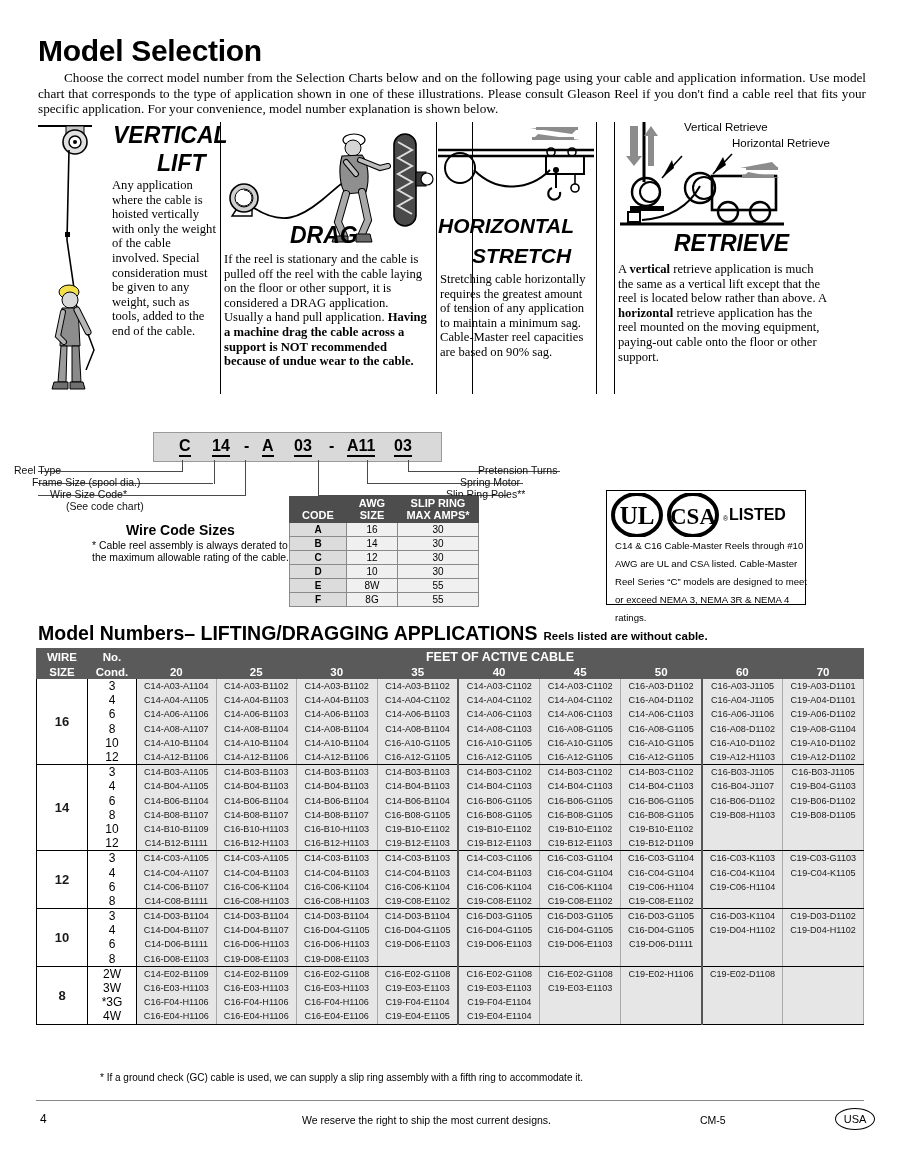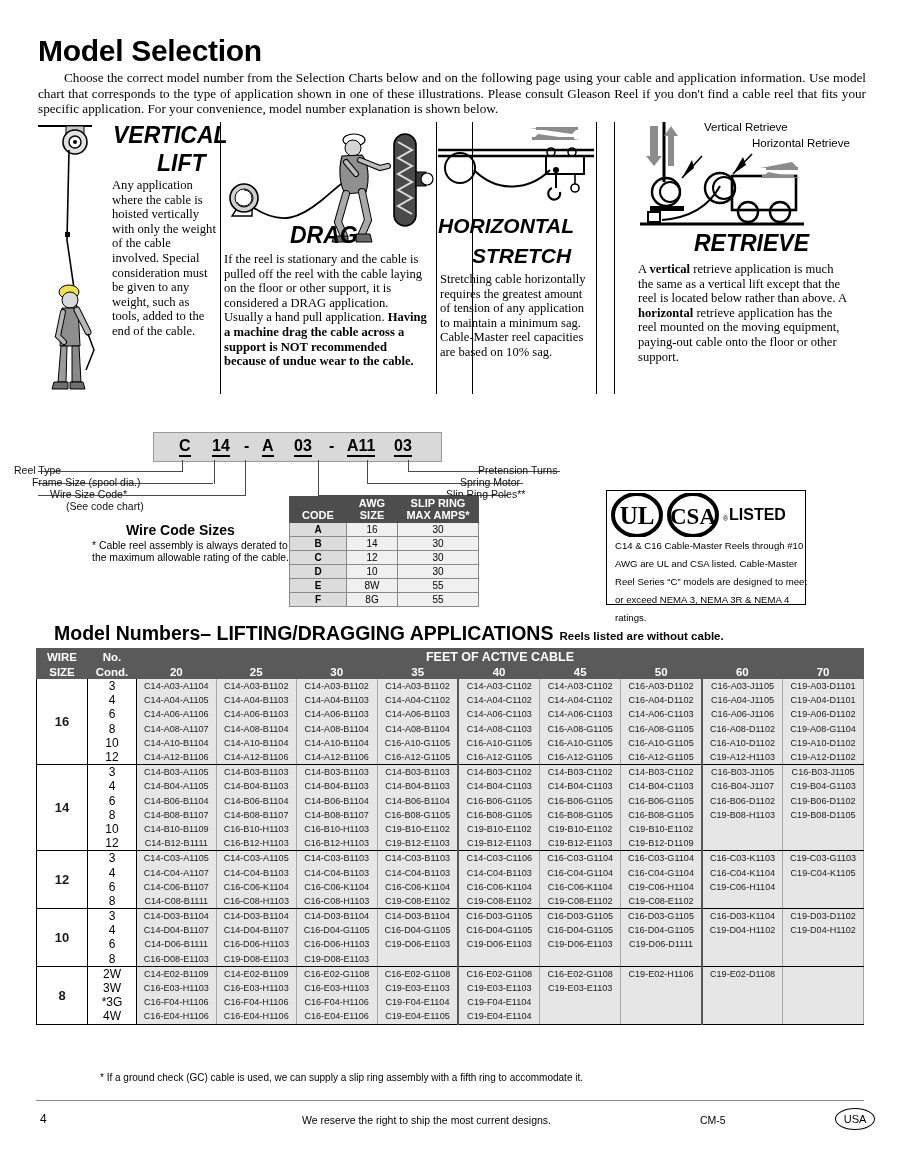--- a/index.html
+++ b/index.html
@@ -97,21 +97,21 @@
   .ulbox .txt{
     position:absolute;left:8px;top:46px;width:194px;
     font-family:"Liberation Sans", sans-serif;
     font-size:9.6px;line-height:18px;
   }
 
   
   .h3wrap{position:absolute;left:38px;top:622px;white-space:nowrap;}
   .h3{
     font-family:"Liberation Sans", sans-serif;
-    font-weight:bold;font-size:19.5px;margin-left:16px;
+    font-weight:bold;font-size:19.5px;
   }
   .h3sub{
     font-family:"Liberation Sans", sans-serif;
     font-weight:bold;font-size:11.5px;margin-left:6px;
   }
   table.main{
     position:absolute;left:36px;top:648px;width:828px;
     border-collapse:collapse;
     font-family:"Liberation Sans", sans-serif;
     border-radius:26px;
@@ -255,24 +255,24 @@
         <circle cx="134" cy="32" r="4" fill="none" stroke="#000" stroke-width="1.6"></circle>
         <path d="M36 50 C60 74, 92 70, 112 50" fill="none" stroke="#000" stroke-width="2"></path>
         <circle cx="118" cy="50" r="3" fill="#000"></circle>
         <line x1="118" y1="52" x2="118" y2="68" stroke="#000" stroke-width="2"></line>
         <path d="M114 68 a6 6 0 1 0 8 4" fill="none" stroke="#000" stroke-width="2.2"></path>
         <line x1="137" y1="54" x2="137" y2="64" stroke="#000" stroke-width="1.6"></line>
         <circle cx="137" cy="68" r="4" fill="none" stroke="#000" stroke-width="1.6"></circle>
       </svg>
       <div class="bigtitle sm" style="position:absolute;left:0px;top:94px;">HORIZONTAL</div>
       <div class="bigtitle sm" style="position:absolute;left:34px;top:124px;">STRETCH</div>
-      <div class="body" style="position:absolute;left:2px;top:152px;width:150px;">Stretching cable horizontally requires the greatest amount of tension of any application to maintain a minimum sag. Cable-Master reel capacities are based on 10% sag.</div>
+      <div class="body" style="position:absolute;left:2px;top:152px;width:150px;">Stretching cable horizontally requires the greatest amount of tension of any application to maintain a minimum sag. Cable-Master reel capacities are based on 90% sag.</div>
     </div>
 
-    <div class="panel" style="left:600px;width:250px;">
+    <div class="panel" style="left:580px;width:250px;">
       <svg width="250" height="120" viewBox="0 0 250 120" style="position:absolute;left:0;top:0;">
         <line x1="28" y1="2" x2="28" y2="62" stroke="#000" stroke-width="3"></line>
 
         <path d="M14 6 L14 36 L10 36 L18 46 L26 36 L22 36 L22 6 Z" fill="#8c8c8c"></path>
         <path d="M26 46 L26 16 L30 16 L23 6 L16 16 L20 16 L20 46 Z" fill="#8c8c8c" transform="translate(12,0)"></path>
         <circle cx="30" cy="72" r="14" fill="none" stroke="#000" stroke-width="2.4"></circle>
         <circle cx="34" cy="72" r="10" fill="none" stroke="#000" stroke-width="2"></circle>
         <rect x="14" y="86" width="34" height="5" fill="#000"></rect>
         <rect x="12" y="92" width="12" height="10" fill="none" stroke="#000" stroke-width="2"></rect>
         <line x1="4" y1="104" x2="168" y2="104" stroke="#000" stroke-width="3"></line>

